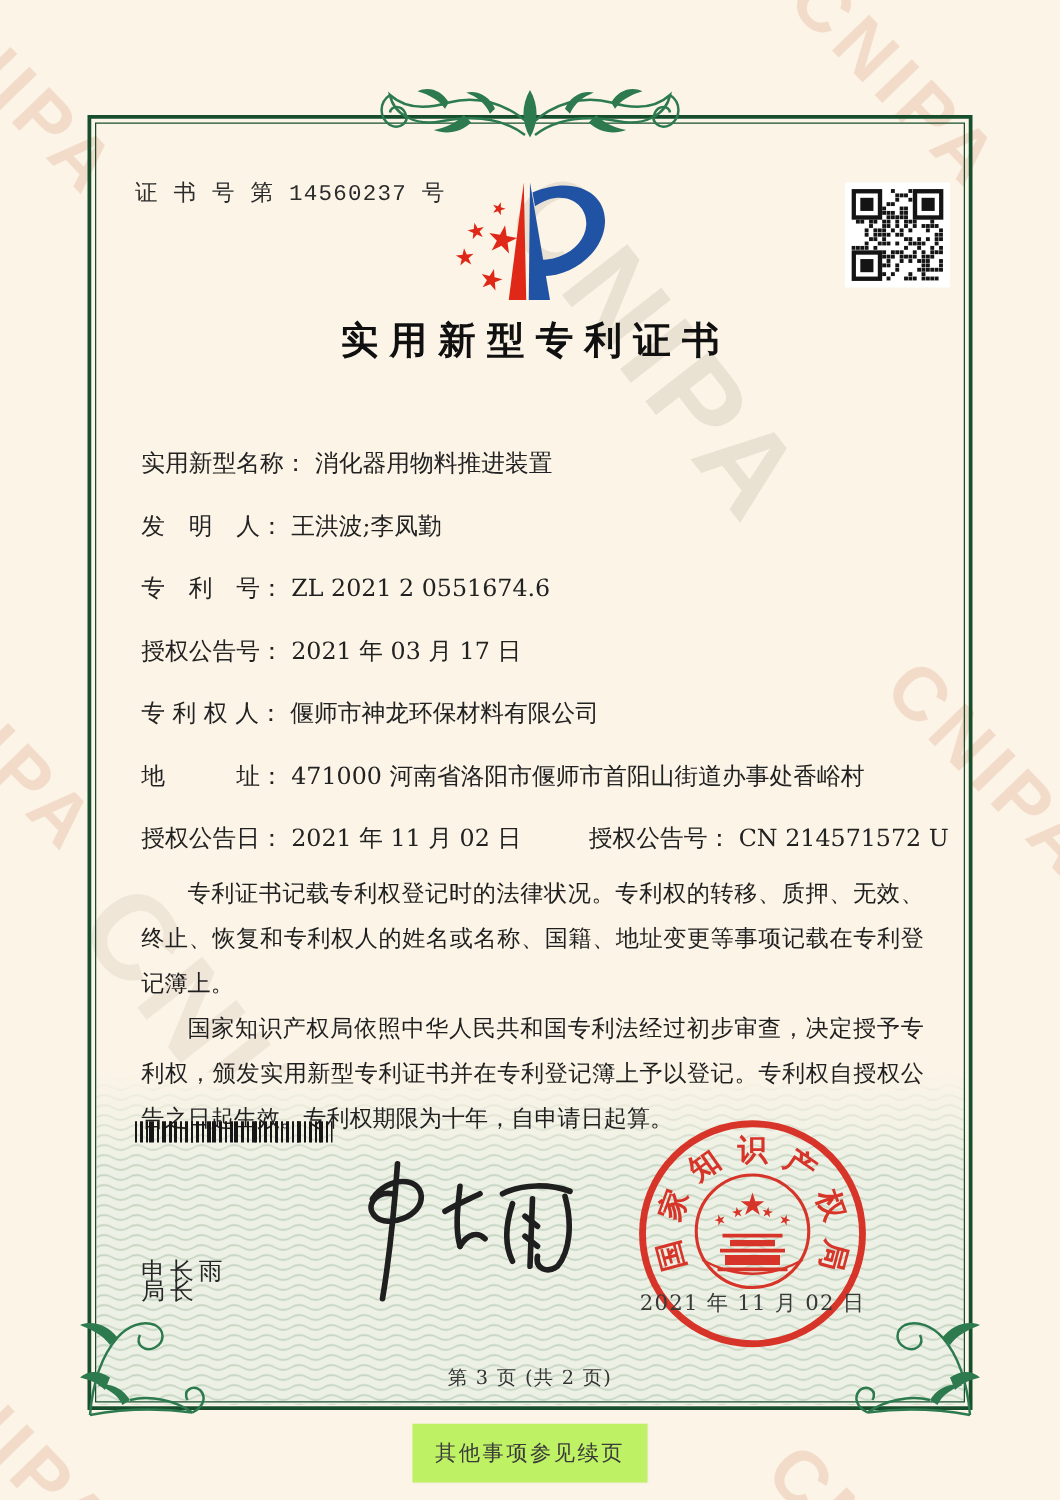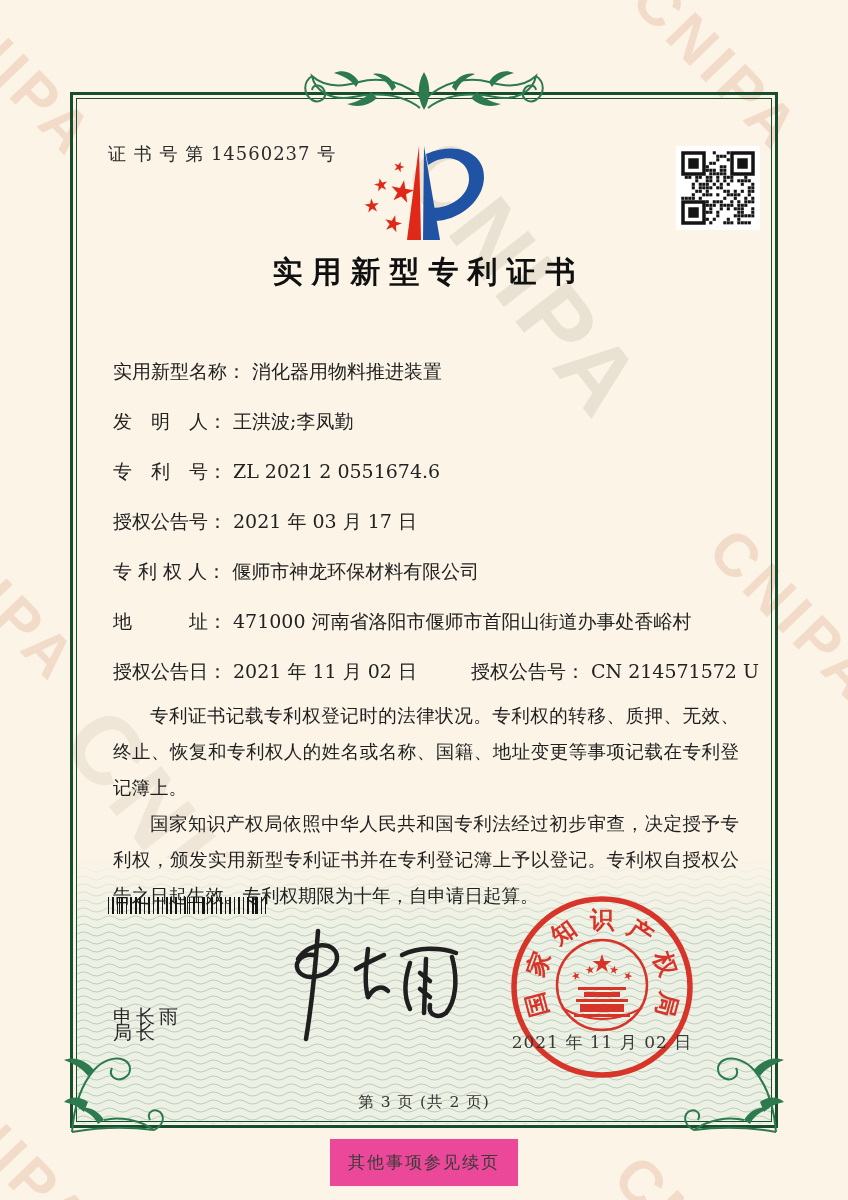--- a/index.html
+++ b/index.html
@@ -31,21 +31,21 @@
   }
   .frame-inner{
     position:absolute;left:3px;top:3px;right:3px;bottom:3px;
     border:1px solid #174f2e;
   }
   
   .band{position:absolute;left:77px;top:858px;z-index:2;}
   
   .cert-no{
     position:absolute;left:108px;top:142px;font-size:18px;letter-spacing:1px;
-    color:#2b2b2b;z-index:4;
+    color:#2b2b2b;z-index:4;font-family:Liberation Mono, monospace;
   }
   .logo{position:absolute;left:356px;top:140px;z-index:4;}
   .qr-box{
     position:absolute;left:676px;top:146px;width:84px;height:84px;background:#fff;
     z-index:4;display:flex;align-items:center;justify-content:center;
   }
   .doc-title{
     position:absolute;left:0;top:252px;width:100%;text-align:center;
     font-size:30px;font-weight:bold;letter-spacing:9px;text-indent:9px;color:#101010;
     z-index:4;
@@ -68,21 +68,21 @@
   }
   .sig-title{position:absolute;left:113px;top:1020px;font-size:19px;letter-spacing:4px;z-index:4;}
   .sig-name{position:absolute;left:113px;top:1004px;font-size:19px;letter-spacing:4px;z-index:4;}
   .sig-hand{position:absolute;left:240px;top:925px;z-index:4;}
   .seal{position:absolute;left:506px;top:890px;z-index:5;opacity:.93;}
   .page-indicator{
     position:absolute;left:0;top:1092px;width:100%;text-align:center;
     font-size:15.5px;color:#333;letter-spacing:1px;z-index:4;
   }
   .cont-box{
-    position:absolute;left:330px;top:1139px;width:188px;height:47px;background:#ec4899;
+    position:absolute;left:330px;top:1139px;width:188px;height:47px;background:#bef264;
     display:flex;align-items:center;justify-content:center;z-index:4;
     box-shadow:0 0 2px rgba(0,0,0,.05);
   }
   .cont-text{font-size:17px;letter-spacing:2px;color:#3a3a3a;}
   .orn{position:absolute;z-index:4;pointer-events:none;}
   .orn-top{left:299px;top:64px;}
   .orn-bl{left:58px;top:1046px;}
   .orn-br{left:678px;top:1046px;transform:scaleX(-1);}
 </style>
 </head>

